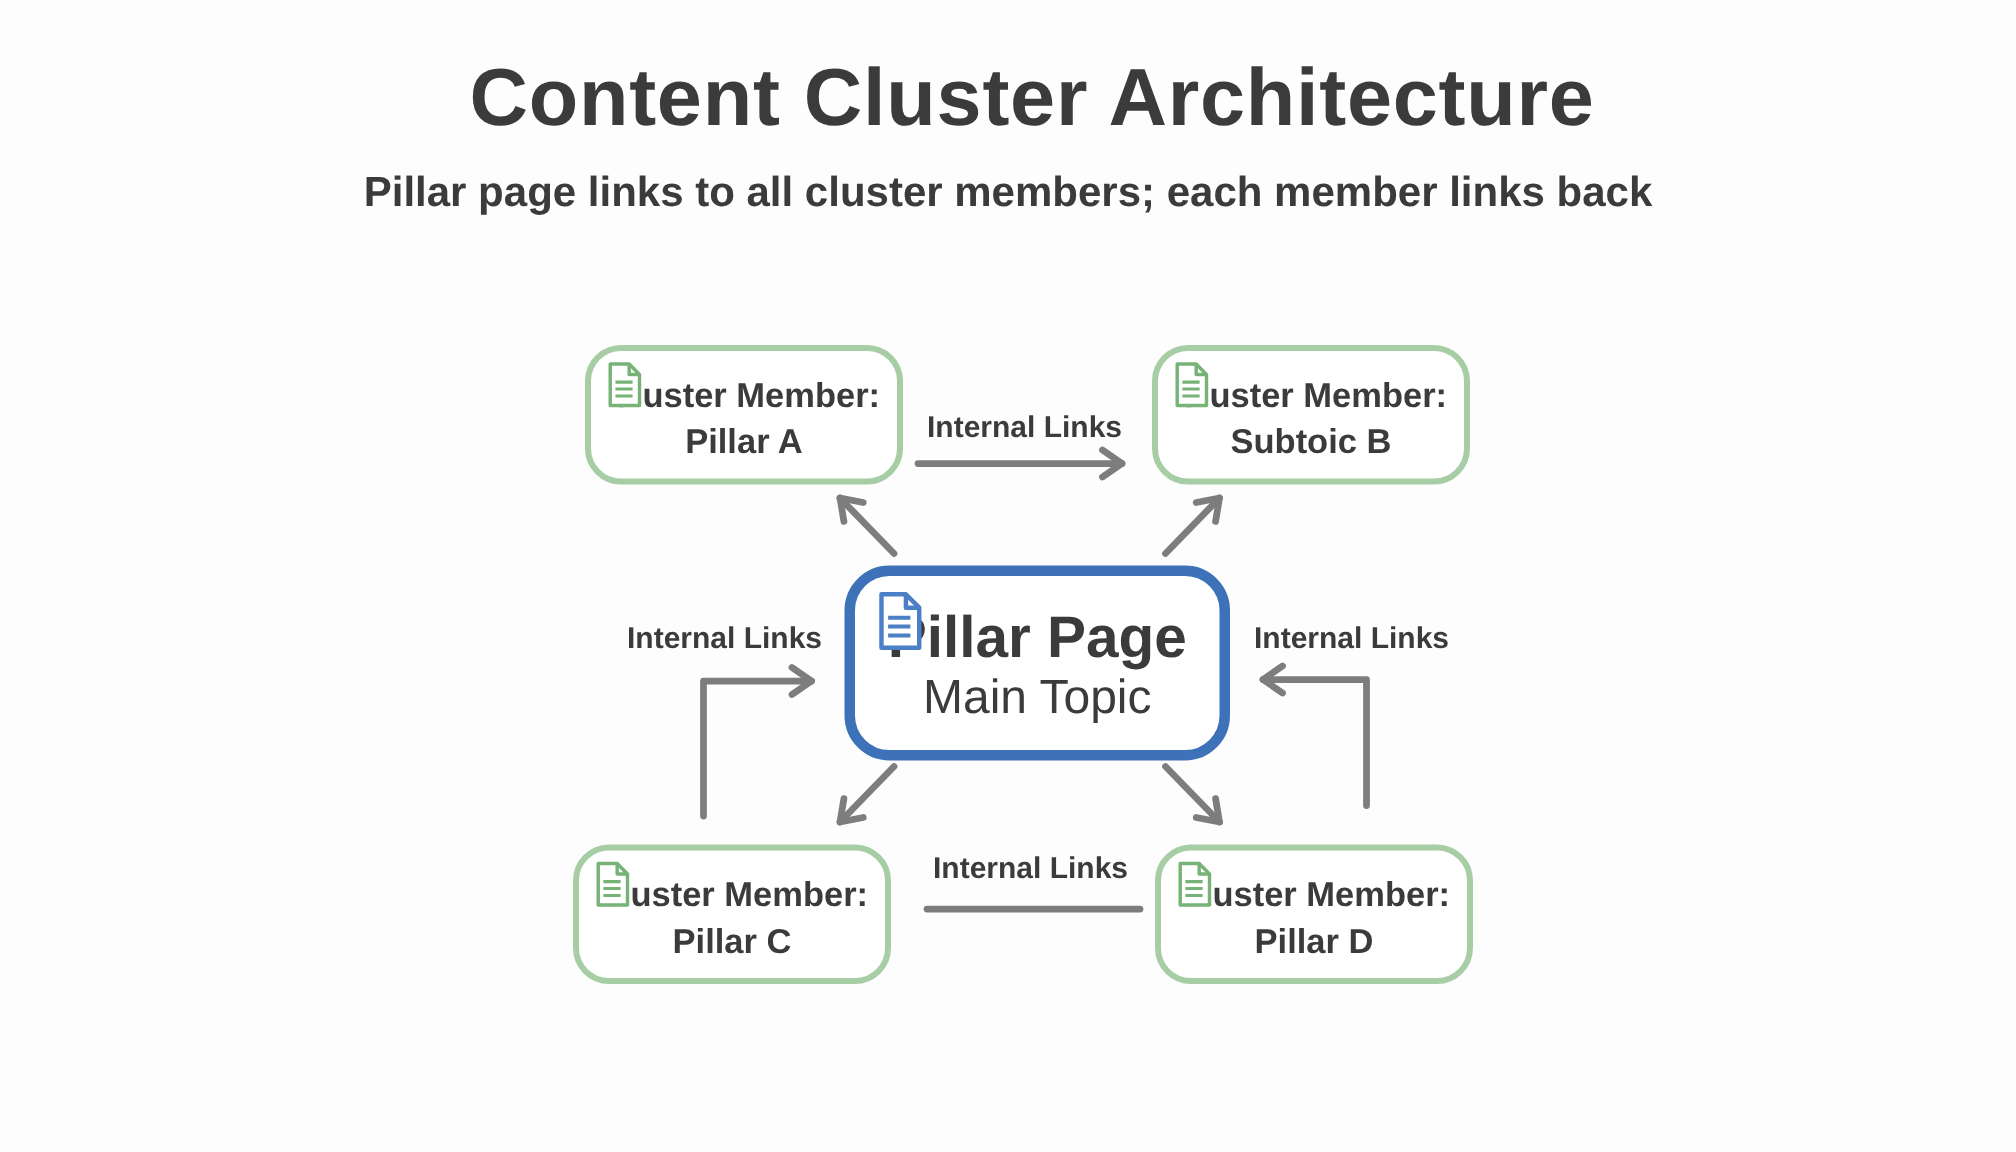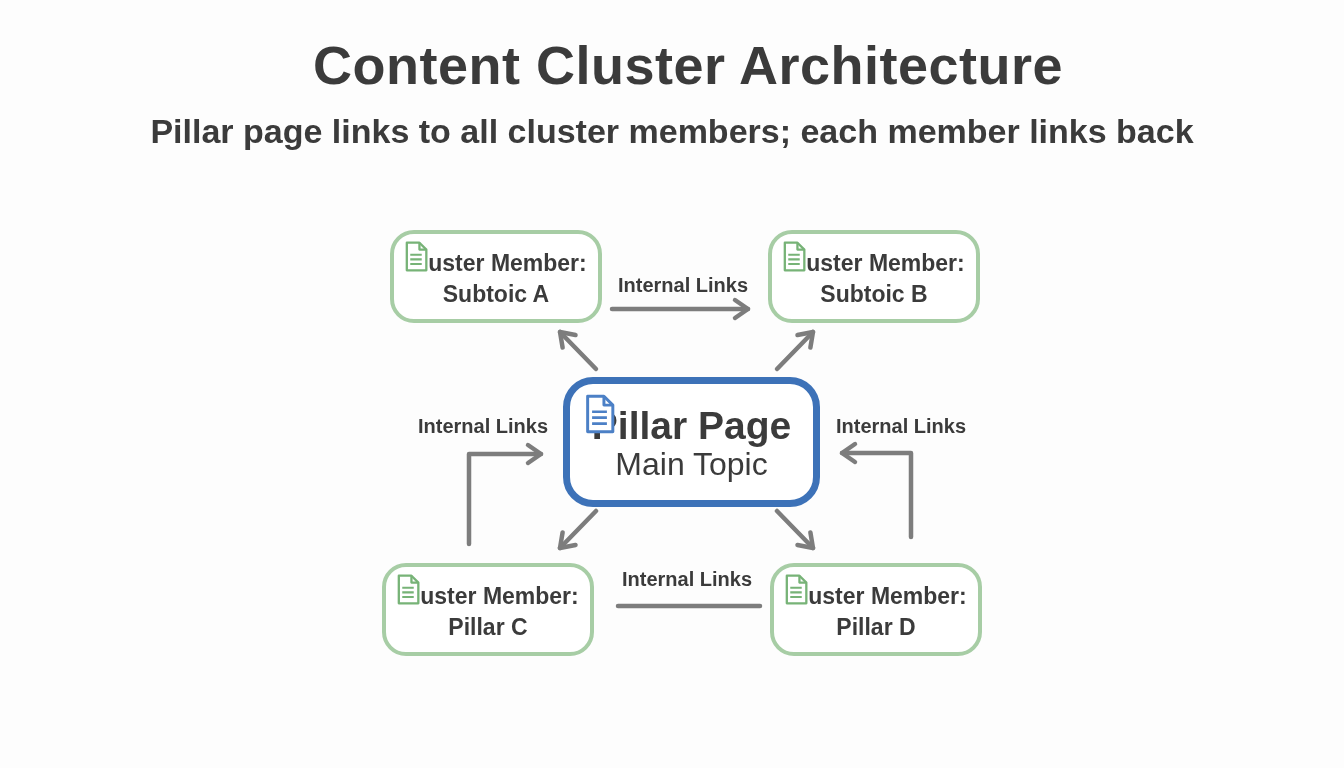--- a/index.html
+++ b/index.html
@@ -18,21 +18,21 @@
     background:var(--background);
     color:var(--text);
     font-family:"Liberation Sans", sans-serif;
   }
   .title {
     position:absolute; top:34px; left:16px; width:100%;
     text-align:center; font-size:54px; font-weight:700; letter-spacing:0.5px;
   }
   .subtitle {
     position:absolute; top:112px; left:0; width:100%;
-    text-align:center; font-size:34px; font-weight:700;
+    text-align:center; font-size:28px; font-weight:700;
   }
   svg.arrows { position:absolute; top:0; left:0; width:1344px; height:768px; }
   .arrow-stroke { stroke:var(--arrow); fill:none; stroke-width:4.5; stroke-linecap:round; stroke-linejoin:round; }
 
   .box {
     position:absolute; background:#fff;
     display:flex; align-items:center; justify-content:center;
     text-align:center;
   }
   .cluster {
@@ -93,21 +93,21 @@
 <div class="box cluster box-a">
   <span class="doc-icon">
     <svg viewBox="0 0 22 27">
         <path d="M3,1.5 h11 l6,6 v18 h-17 z" fill="#fff" stroke="currentColor" stroke-width="2" stroke-linejoin="round"></path>
         <path d="M14,1.5 v6 h6" fill="none" stroke="currentColor" stroke-width="2" stroke-linejoin="round"></path>
         <path d="M6,12 h10 M6,16 h10 M6,20 h10" stroke="currentColor" stroke-width="1.8"></path>
       </svg>
   </span>
   <div class="cluster-text">
     <div>Cluster Member:</div>
-    <div>Subtoic A</div>
+    <div>Pillar A</div>
   </div>
 </div>
 
 <div class="box cluster box-b">
   <span class="doc-icon">
     <svg viewBox="0 0 22 27">
         <path d="M3,1.5 h11 l6,6 v18 h-17 z" fill="#fff" stroke="currentColor" stroke-width="2" stroke-linejoin="round"></path>
         <path d="M14,1.5 v6 h6" fill="none" stroke="currentColor" stroke-width="2" stroke-linejoin="round"></path>
         <path d="M6,12 h10 M6,16 h10 M6,20 h10" stroke="currentColor" stroke-width="1.8"></path>
       </svg>

